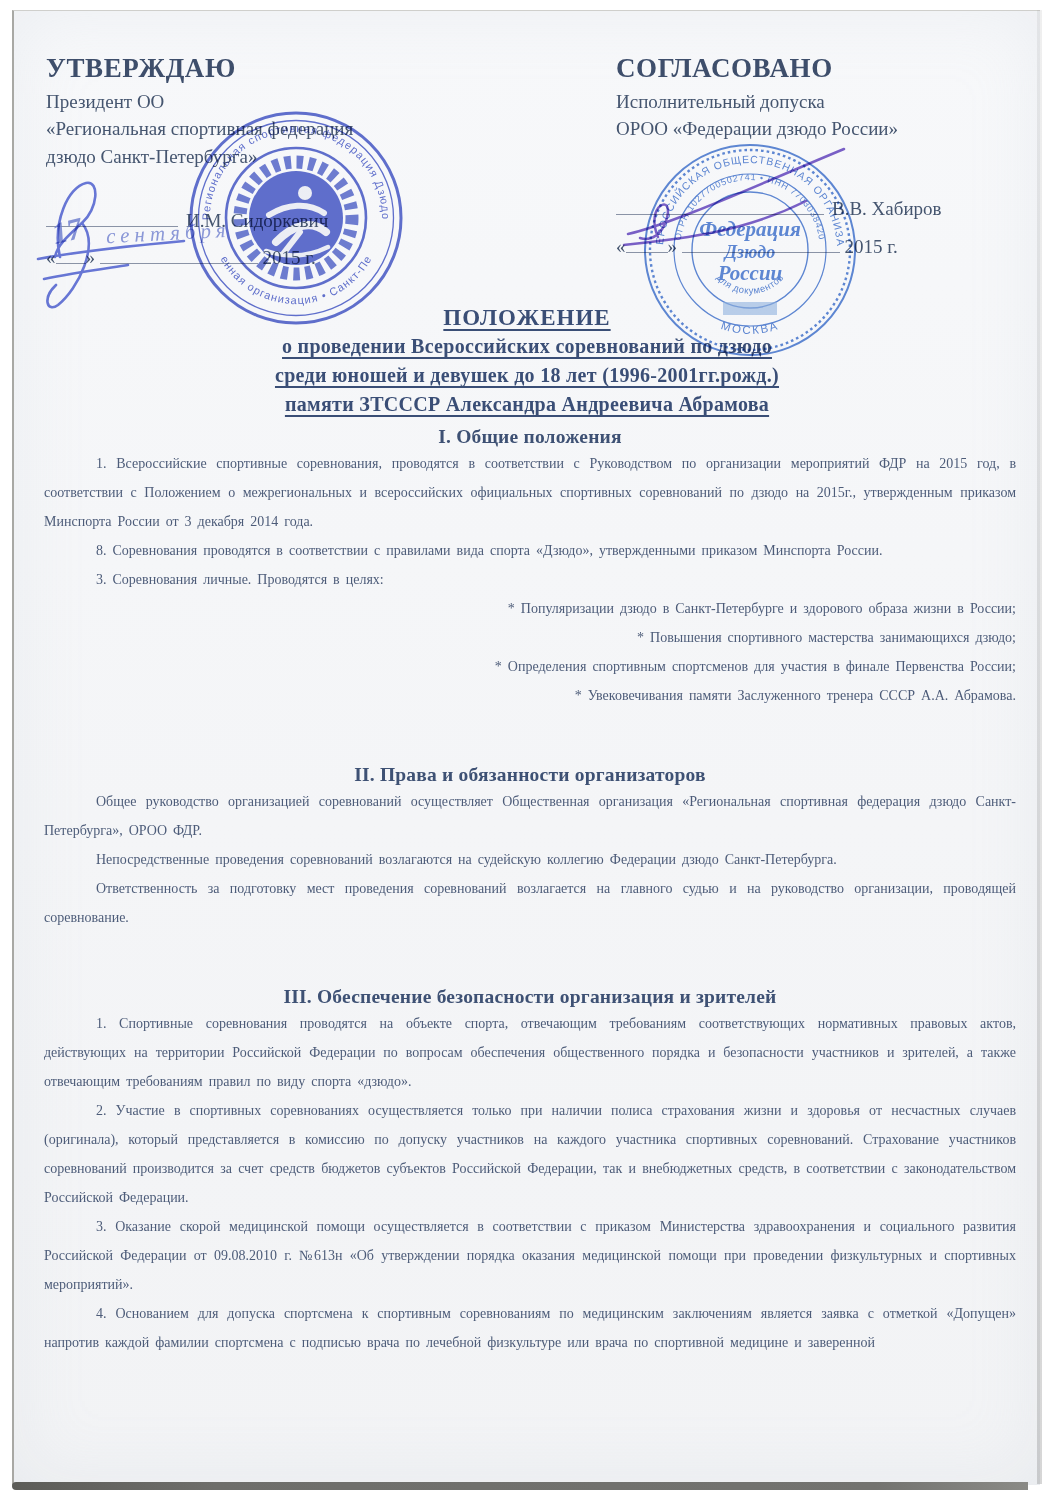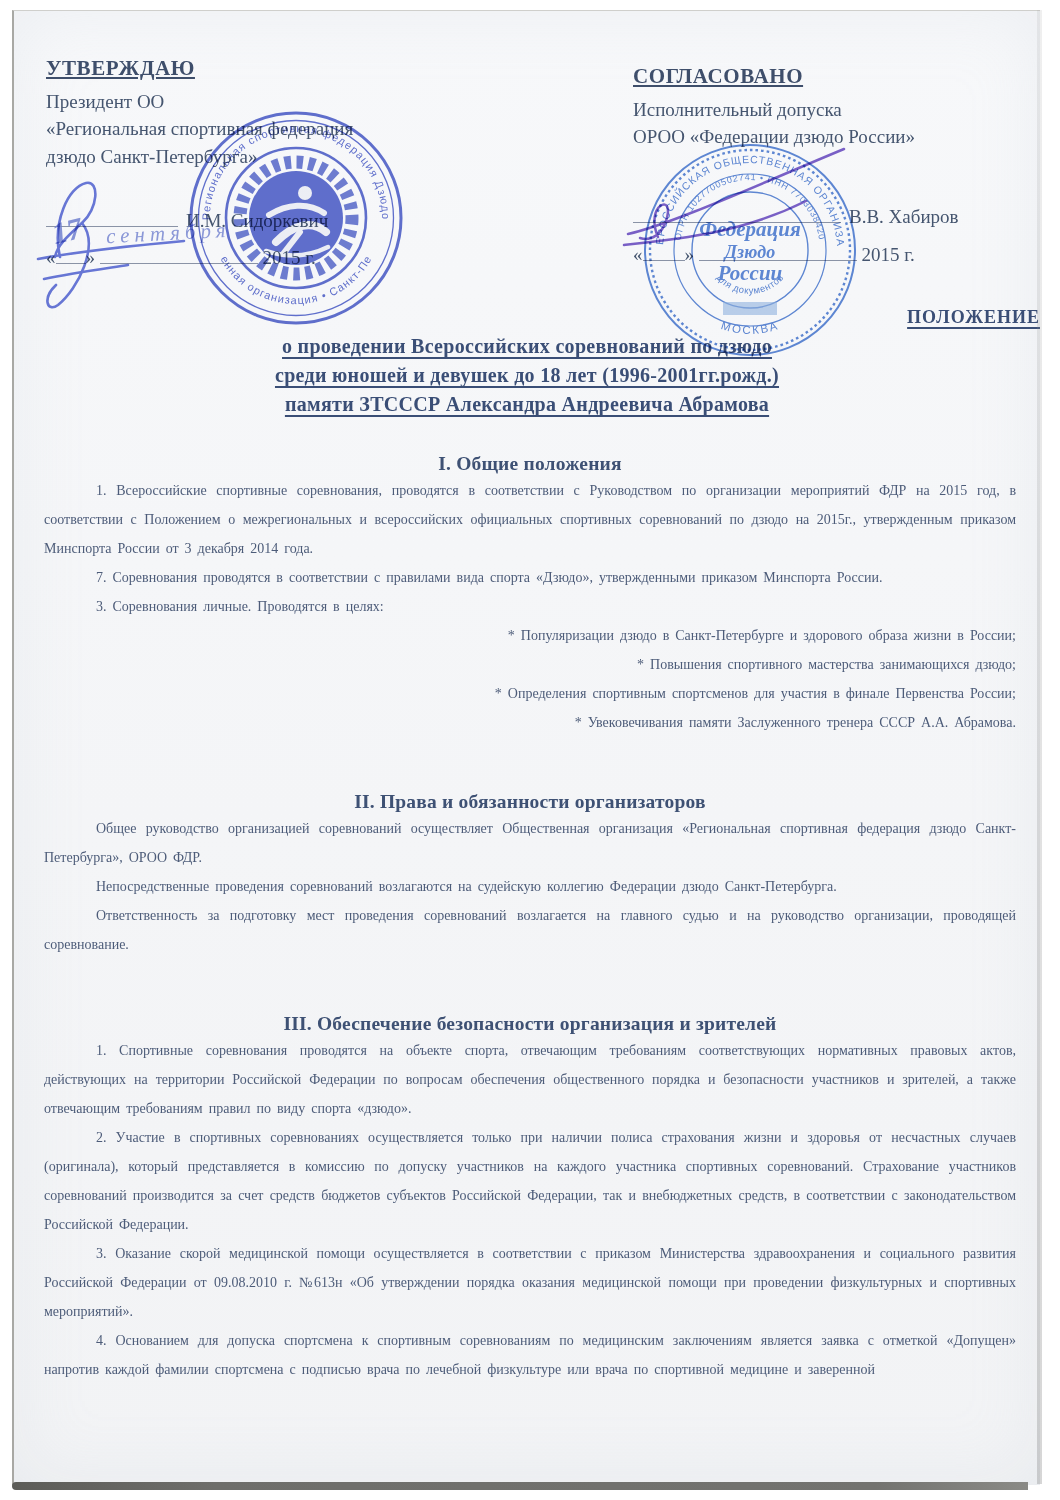--- a/index.html
+++ b/index.html
@@ -22,23 +22,23 @@
     border-radius:6px 0 0 6px;
   }
   .scan-right-shade{
     position:absolute;right:18px;top:10px;width:5px;height:1474px;
     background:linear-gradient(180deg,rgba(150,150,150,.15),rgba(120,120,120,.3));
   }
 
   .header-region{position:relative;height:258px;}
 
   .hdr-block{position:absolute;color:#45556f;font-size:19px;line-height:27.5px;}
-  .hdr-block .hdr-title{font-weight:bold;font-size:21px;letter-spacing:.6px;color:#3e4e6b;margin-bottom:5px;text-decoration:underline;}
+  .hdr-block .hdr-title{font-weight:bold;font-size:27px;letter-spacing:.6px;color:#3e4e6b;margin-bottom:5px;}
   .approve{left:32px;top:44px;width:430px;}
-  .agree{left:619px;top:44px;width:420px;margin-top:8px;}
+  .agree{left:602px;top:44px;width:420px;}
 
   .sig-row{margin-top:36px;white-space:nowrap;}
   .agree .sig-row{margin-top:52px;}
   .date-row{margin-top:9px;white-space:nowrap;position:relative;}
 
   .uline{display:inline-block;border-bottom:1.6px solid #8a93a6;height:1.05em;vertical-align:baseline;position:relative;}
   .w28{width:30px;} .w40{width:42px;} .w132{width:132px;} .w150{width:158px;} .w205{width:208px;}
   .signer{margin-left:8px;}
 
   .hand{font-style:italic;color:#7181cf;}
@@ -58,28 +58,28 @@
   .sig-left{left:18px;top:150px;}
   .sig-right{left:600px;top:128px;}
 
   .title-block{
     margin-top:34px;text-align:center;font-weight:bold;
     color:#3a4e76;font-size:20px;line-height:29px;letter-spacing:.3px;
   }
   .title-block .t-line{
     text-decoration:underline;text-decoration-thickness:1.5px;text-underline-offset:4px;
   }
-  .title-block .t-main{font-size:18px;letter-spacing:1px;text-align:right;}
+  .title-block .t-main{font-size:23px;letter-spacing:1px;}
 
   .content{margin:4px 24px 0 30px;color:#4d5c79;}
   .section-heading{
     font-size:19.5px;font-weight:bold;text-align:center;color:#3e5174;
     margin:54px 0 1px 0;letter-spacing:.2px;
   }
-  .section-heading.first{margin-top:34px;}
+  .section-heading.first{margin-top:7px;}
   .para{
     font-size:14px;line-height:29px;margin:0;text-indent:52px;
     text-align:justify;word-spacing:2.5px;
   }
   .para.bullet{text-align:right;}
 </style>
 </head>
 <body>
 
 <div class="scan-page">
@@ -193,21 +193,21 @@
     <div class="t-line t-main">ПОЛОЖЕНИЕ</div>
     <div class="t-line">о проведении Всероссийских соревнований по дзюдо</div>
     <div class="t-line">среди юношей и девушек до 18 лет (1996-2001гг.рожд.)</div>
     <div class="t-line">памяти ЗТСССР Александра Андреевича Абрамова</div>
   </div>
 
   <div class="content">
 
     <div class="section-heading first">I. Общие положения</div>
     <p class="para">1. Всероссийские спортивные соревнования, проводятся в соответствии с Руководством по организации мероприятий ФДР на 2015 год, в соответствии с Положением о межрегиональных и всероссийских официальных спортивных соревнований по дзюдо на 2015г., утвержденным приказом Минспорта России от 3 декабря 2014 года.</p>
-    <p class="para">7. Соревнования проводятся в соответствии с правилами вида спорта «Дзюдо», утвержденными приказом Минспорта России.</p>
+    <p class="para">8. Соревнования проводятся в соответствии с правилами вида спорта «Дзюдо», утвержденными приказом Минспорта России.</p>
     <p class="para">3. Соревнования личные. Проводятся в целях:</p>
     <p class="para bullet">* Популяризации дзюдо в Санкт-Петербурге и здорового образа жизни в России;</p>
     <p class="para bullet">* Повышения спортивного мастерства занимающихся дзюдо;</p>
     <p class="para bullet">* Определения спортивным спортсменов для участия в финале Первенства России;</p>
     <p class="para bullet">* Увековечивания памяти Заслуженного тренера СССР А.А. Абрамова.</p>
 
     <div class="section-heading">II. Права и обязанности организаторов</div>
     <p class="para">Общее руководство организацией соревнований осуществляет Общественная организация «Региональная спортивная федерация дзюдо Санкт-Петербурга», ОРОО ФДР.</p>
     <p class="para">Непосредственные проведения соревнований возлагаются на судейскую коллегию Федерации дзюдо Санкт-Петербурга.</p>
     <p class="para">Ответственность за подготовку мест проведения соревнований возлагается на главного судью и на руководство организации, проводящей соревнование.</p>

